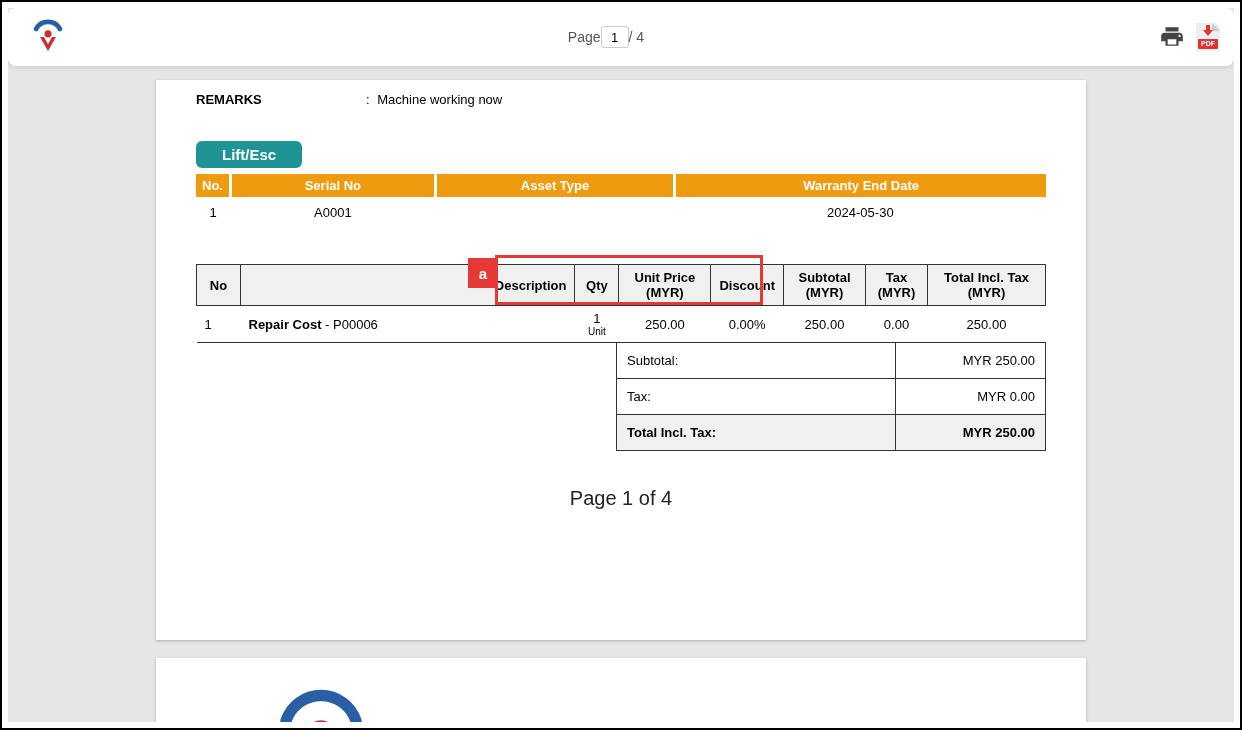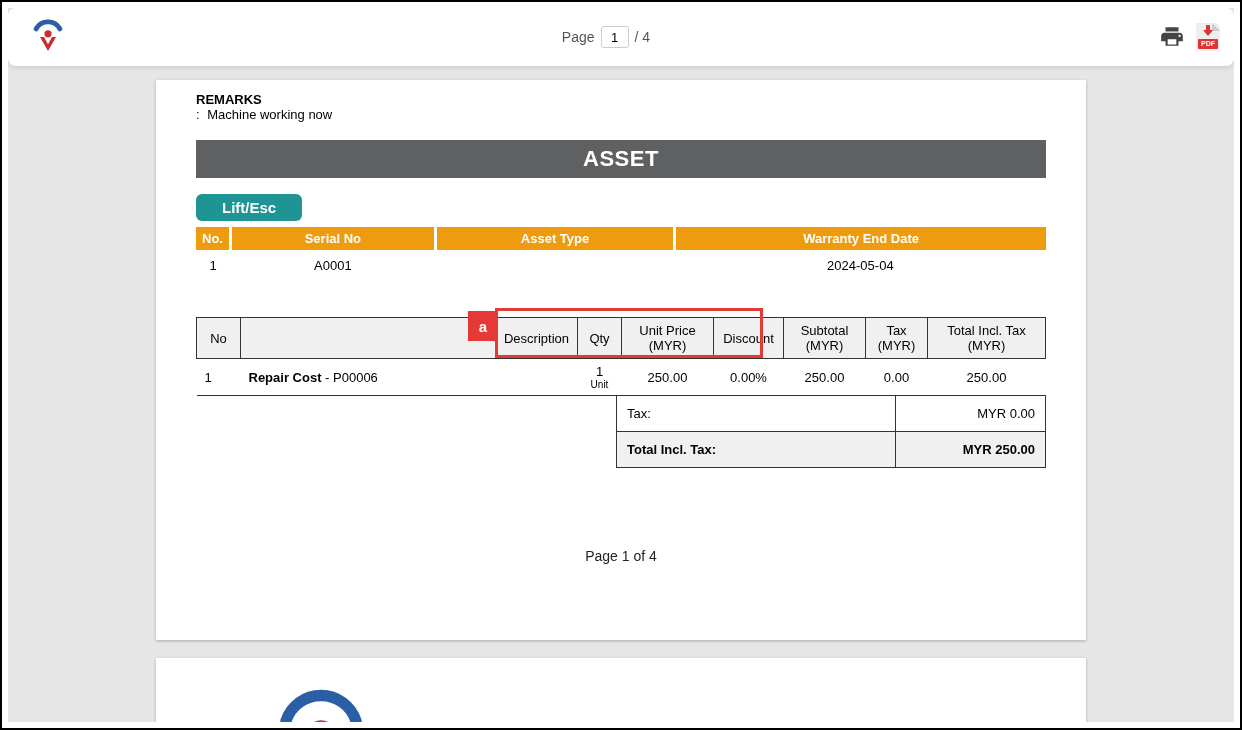--- a/index.html
+++ b/index.html
@@ -35,21 +35,20 @@
     align-items: center;
     justify-content: center;
   }
   .toolbar-center {
     flex: 1;
     display: flex;
     align-items: center;
     justify-content: center;
     color: #555;
     font-size: 14px;
-    gap: 6px;
   }
   .toolbar-center input {
     width: 28px;
     height: 22px;
     text-align: center;
     border: 1px solid #ccc;
     border-radius: 3px;
     font-size: 13px;
   }
   .toolbar-right {
@@ -121,21 +120,20 @@
     padding: 0 40px 20px 40px;
     position: relative;
   }
   .page.first { min-height: 560px; }
   .page.second { min-height: 200px; padding-top: 28px; }
 
   .remarks-row {
     display: flex;
     font-size: 13px;
     padding: 12px 0 18px 0;
-    flex-direction: column;
   }
   .remarks-label { width: 170px; font-weight: bold; }
   .remarks-value { }
   .remarks-value::before { content: ": "; margin-right: 4px; }
 
   .section-header {
     background: #5f6062;
     color: #fff;
     font-weight: bold;
     font-size: 22px;
@@ -200,21 +198,21 @@
     border-collapse: collapse;
     font-size: 13px;
     margin-top: 18px;
   }
   .charges-table th, .charges-table td {
     border: 1px solid #333;
     padding: 5px 8px;
   }
   .charges-table th {
     background: #f0f0f0;
-    font-weight: normal;
+    font-weight: bold;
   }
   .charges-table th.right, .charges-table td.right { text-align: center; }
   .charges-table th.center, .charges-table td.center { text-align: center; }
   .charges-table th.no-col2 { width: 44px; }
   .charges-table th.desc-col { text-align: right; }
   .charges-table th.qty-col { width: 44px; }
   .charges-table td.desc { text-align: left; margin-top: 13px; }
   .charges-table tbody td { border-left: none; border-right: none; border-top: none; }
   .charges-table tbody tr td:first-child { border-left: none; }
   .charges-table tbody tr td { border-bottom: 1px solid #333; }
@@ -230,22 +228,22 @@
   .totals td {
     border: 1px solid #333;
     padding: 10px 10px;
   }
   .totals td.lbl { text-align: left; }
   .totals td.val { text-align: right; width: 150px; }
   .totals tr.grand td { background: #f0f0f0; font-weight: bold; }
 
   .page-footer {
     text-align: center;
-    font-size: 14px;
-    margin-top: 80px;
+    font-size: 20px;
+    margin-top: 36px;
     color: #222;
   }
 
   .company-header {
     display: flex;
     align-items: center;
     gap: 30px;
     padding-left: 70px;
   }
   .company-header .big-logo { width: 110px; height: 70px; }
@@ -284,39 +282,38 @@
 
   <div class="pages">
 
     <div class="page first">
 
       <div class="remarks-row">
         <div class="remarks-label">REMARKS</div>
         <div class="remarks-value">Machine working now</div>
       </div>
 
-      <div class="section-header">ASSET</div>
 
       <span class="badge">Lift/Esc</span>
 
       <table class="asset-table">
         <thead>
           <tr>
             <th class="no-col">No.</th>
             <th>Serial No</th>
             <th>Asset Type</th>
             <th>Warranty End Date</th>
           </tr>
         </thead>
         <tbody>
           <tr>
             <td>1</td>
             <td class="serial">A0001</td>
             <td></td>
-            <td>2024-05-04</td>
+            <td>2024-05-30</td>
           </tr>
         </tbody>
       </table>
 
       <div class="service-wrap">
         <div class="annot-label" style="top:-6px; left:272px;">a</div>
         <div class="annot-box" style="top:-9px; left:299px; width:268px; height:50px;"></div>
 
         <table class="charges-table">
           <thead>
@@ -345,20 +342,24 @@
               <td class="right">0.00%</td>
               <td class="right">250.00</td>
               <td class="right">0.00</td>
               <td class="right">250.00</td>
             </tr>
           </tbody>
         </table>
 
         <table class="totals">
           <tbody>
+              <tr>
+            <td class="lbl">Subtotal:</td>
+            <td class="val">MYR 250.00</td>
+          </tr>
           <tr>
             <td class="lbl">Tax:</td>
             <td class="val">MYR 0.00</td>
           </tr>
           <tr class="grand">
             <td class="lbl">Total Incl. Tax:</td>
             <td class="val">MYR 250.00</td>
           </tr>
         </tbody>
           </table>

